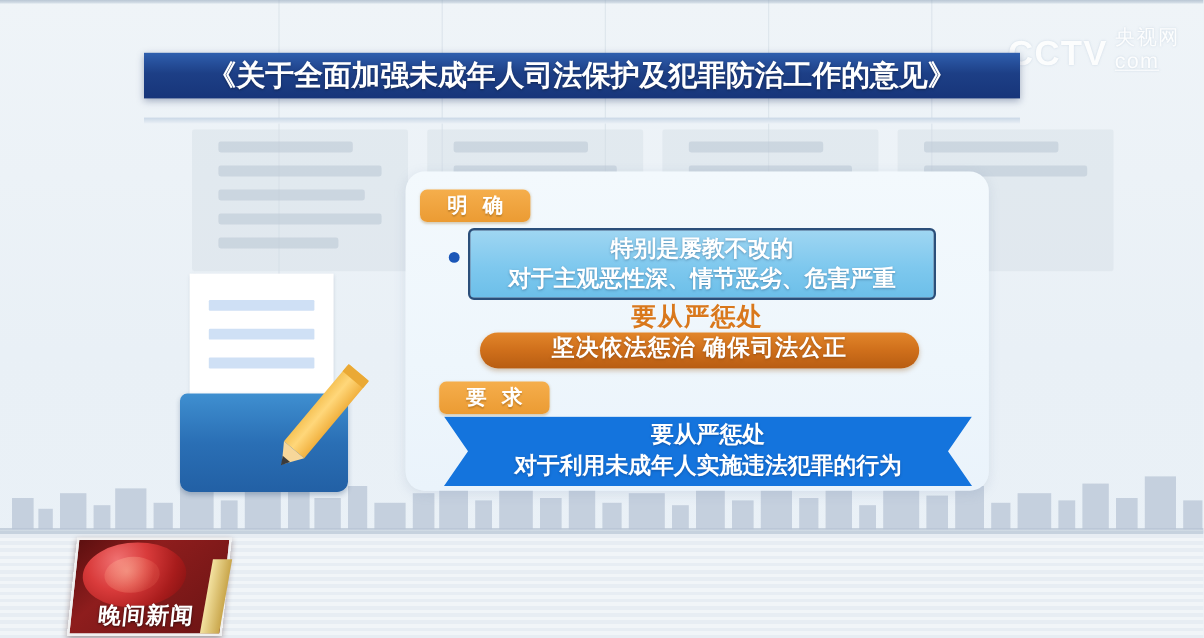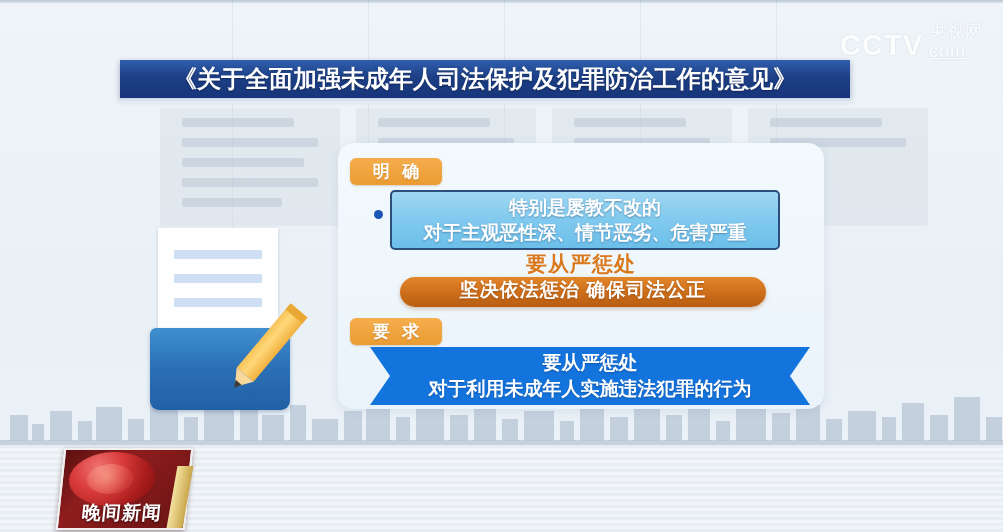--- a/index.html
+++ b/index.html
@@ -40,21 +40,21 @@
   .wmark{position:absolute;right:20px;top:14px;height:46px;opacity:.85;
      display:flex;align-items:flex-end;gap:6px;}
   .wmark .big{font-size:29px;font-weight:700;color:#ffffff;letter-spacing:1px;
      text-shadow:0 0 2px rgba(190,205,220,.9);line-height:30px;}
   .wmark .cn{font-size:17px;color:#ffffff;letter-spacing:1px;line-height:17px;
      text-shadow:0 0 2px rgba(190,205,220,.9);}
   .wmark .com{font-size:18px;color:#ffffff;letter-spacing:1px;line-height:18px;
      text-shadow:0 0 2px rgba(190,205,220,.9);text-decoration:underline;}
 
   
-  .title-banner{position:absolute;left:120px;top:60px;width:730px;height:38px;
+  .title-banner{position:absolute;left:120px;top:44px;width:730px;height:38px;
      background:linear-gradient(180deg,#2f5fae 0%,#1d3f86 45%,#17357a 100%);
      display:flex;align-items:center;justify-content:center;
      box-shadow:0 2px 6px rgba(20,40,90,.35);}
   .title-banner .t{color:#ffffff;font-size:24px;font-weight:700;letter-spacing:0px;
      white-space:nowrap;text-shadow:0 1px 2px rgba(0,0,0,.35);}
   .title-under{position:absolute;left:120px;top:98px;width:730px;height:5px;
      background:linear-gradient(180deg,#c9d7e6,#eaf0f6);}
 
   
   .doc-wrap{position:absolute;left:150px;top:228px;width:190px;height:185px;}
@@ -263,21 +263,21 @@
     <div class="ln">特别是屡教不改的</div>
     <div class="ln">对于主观恶性深、情节恶劣、危害严重</div>
   </div>
 
   <div class="orange-text" style="left:338px;top:250px;">要从严惩处</div>
 
   <div class="pill" style="left:400px;top:277px;width:366px;">
     <span>坚决依法惩治  确保司法公正</span>
   </div>
 
-  <div class="tag" style="left:350px;top:318px;width:92px;">
+  <div class="tag" style="left:366px;top:318px;width:92px;">
     <span>要 求</span>
   </div>
 
   <div class="ribbon" style="left:370px;top:347px;width:440px;height:58px;">
     <div class="ln">要从严惩处</div>
     <div class="ln">对于利用未成年人实施违法犯罪的行为</div>
   </div>
 
   <div class="bottom-band">
     <div class="bottom-band-top"></div>

